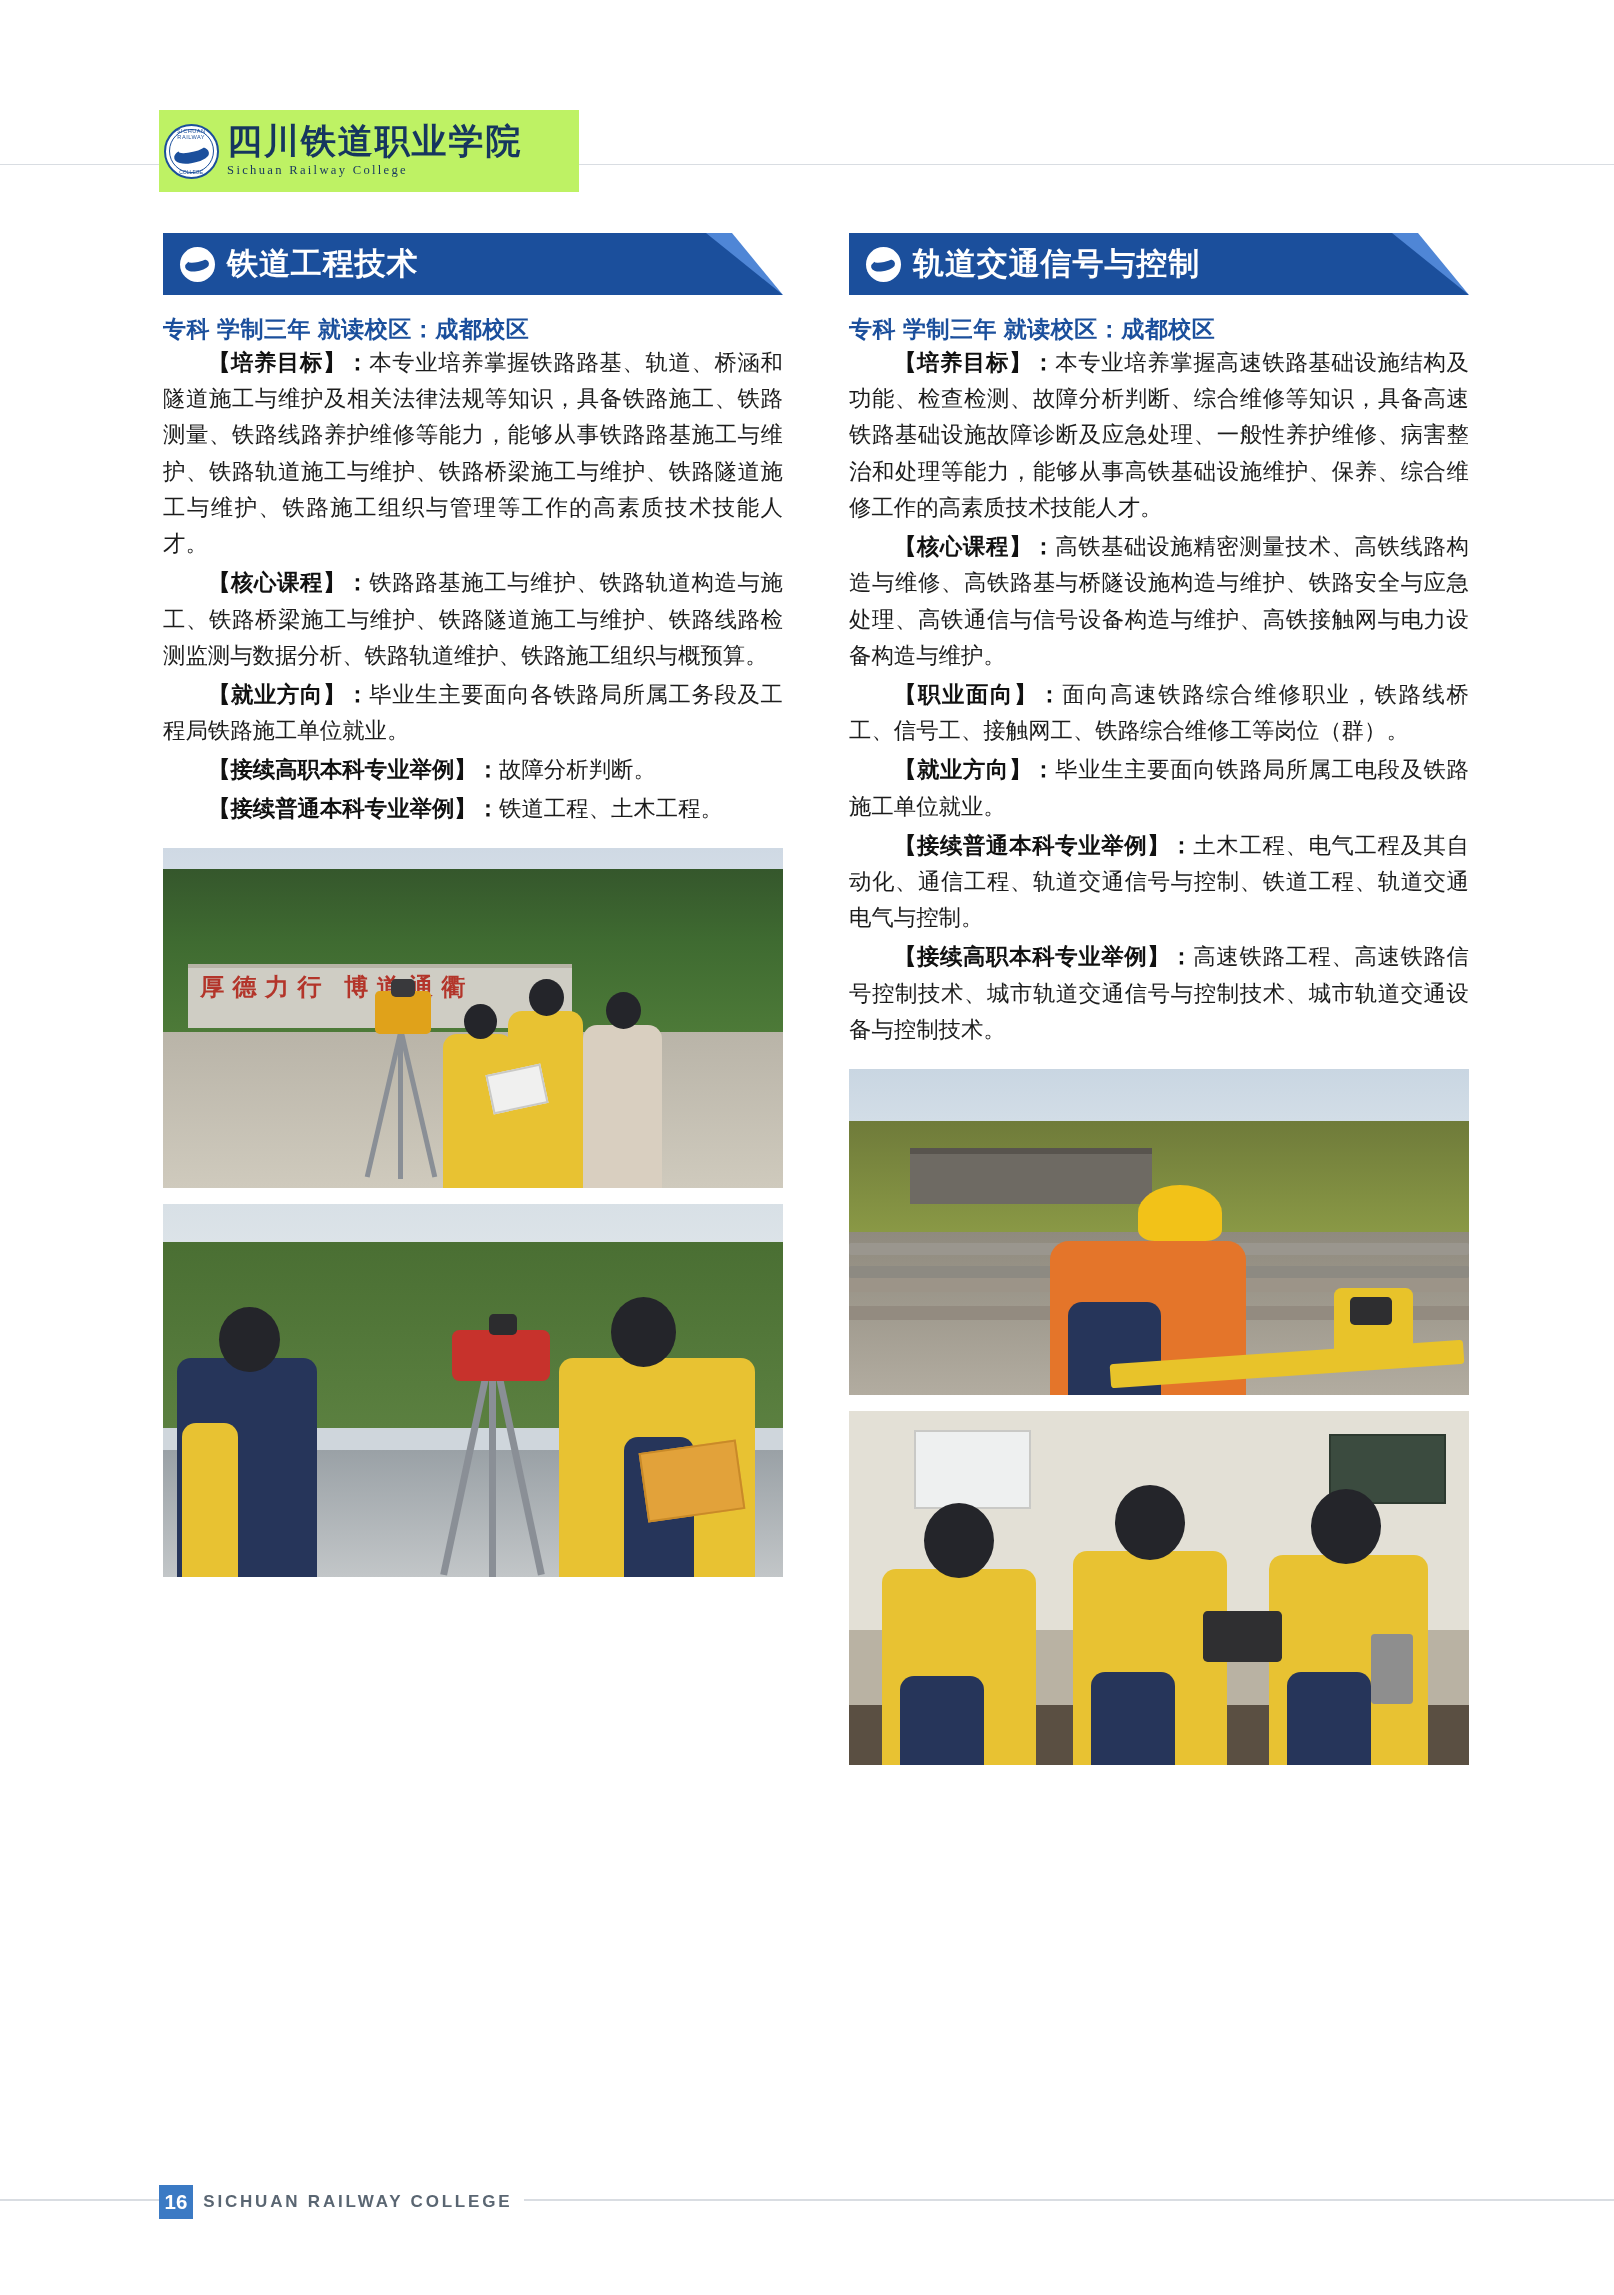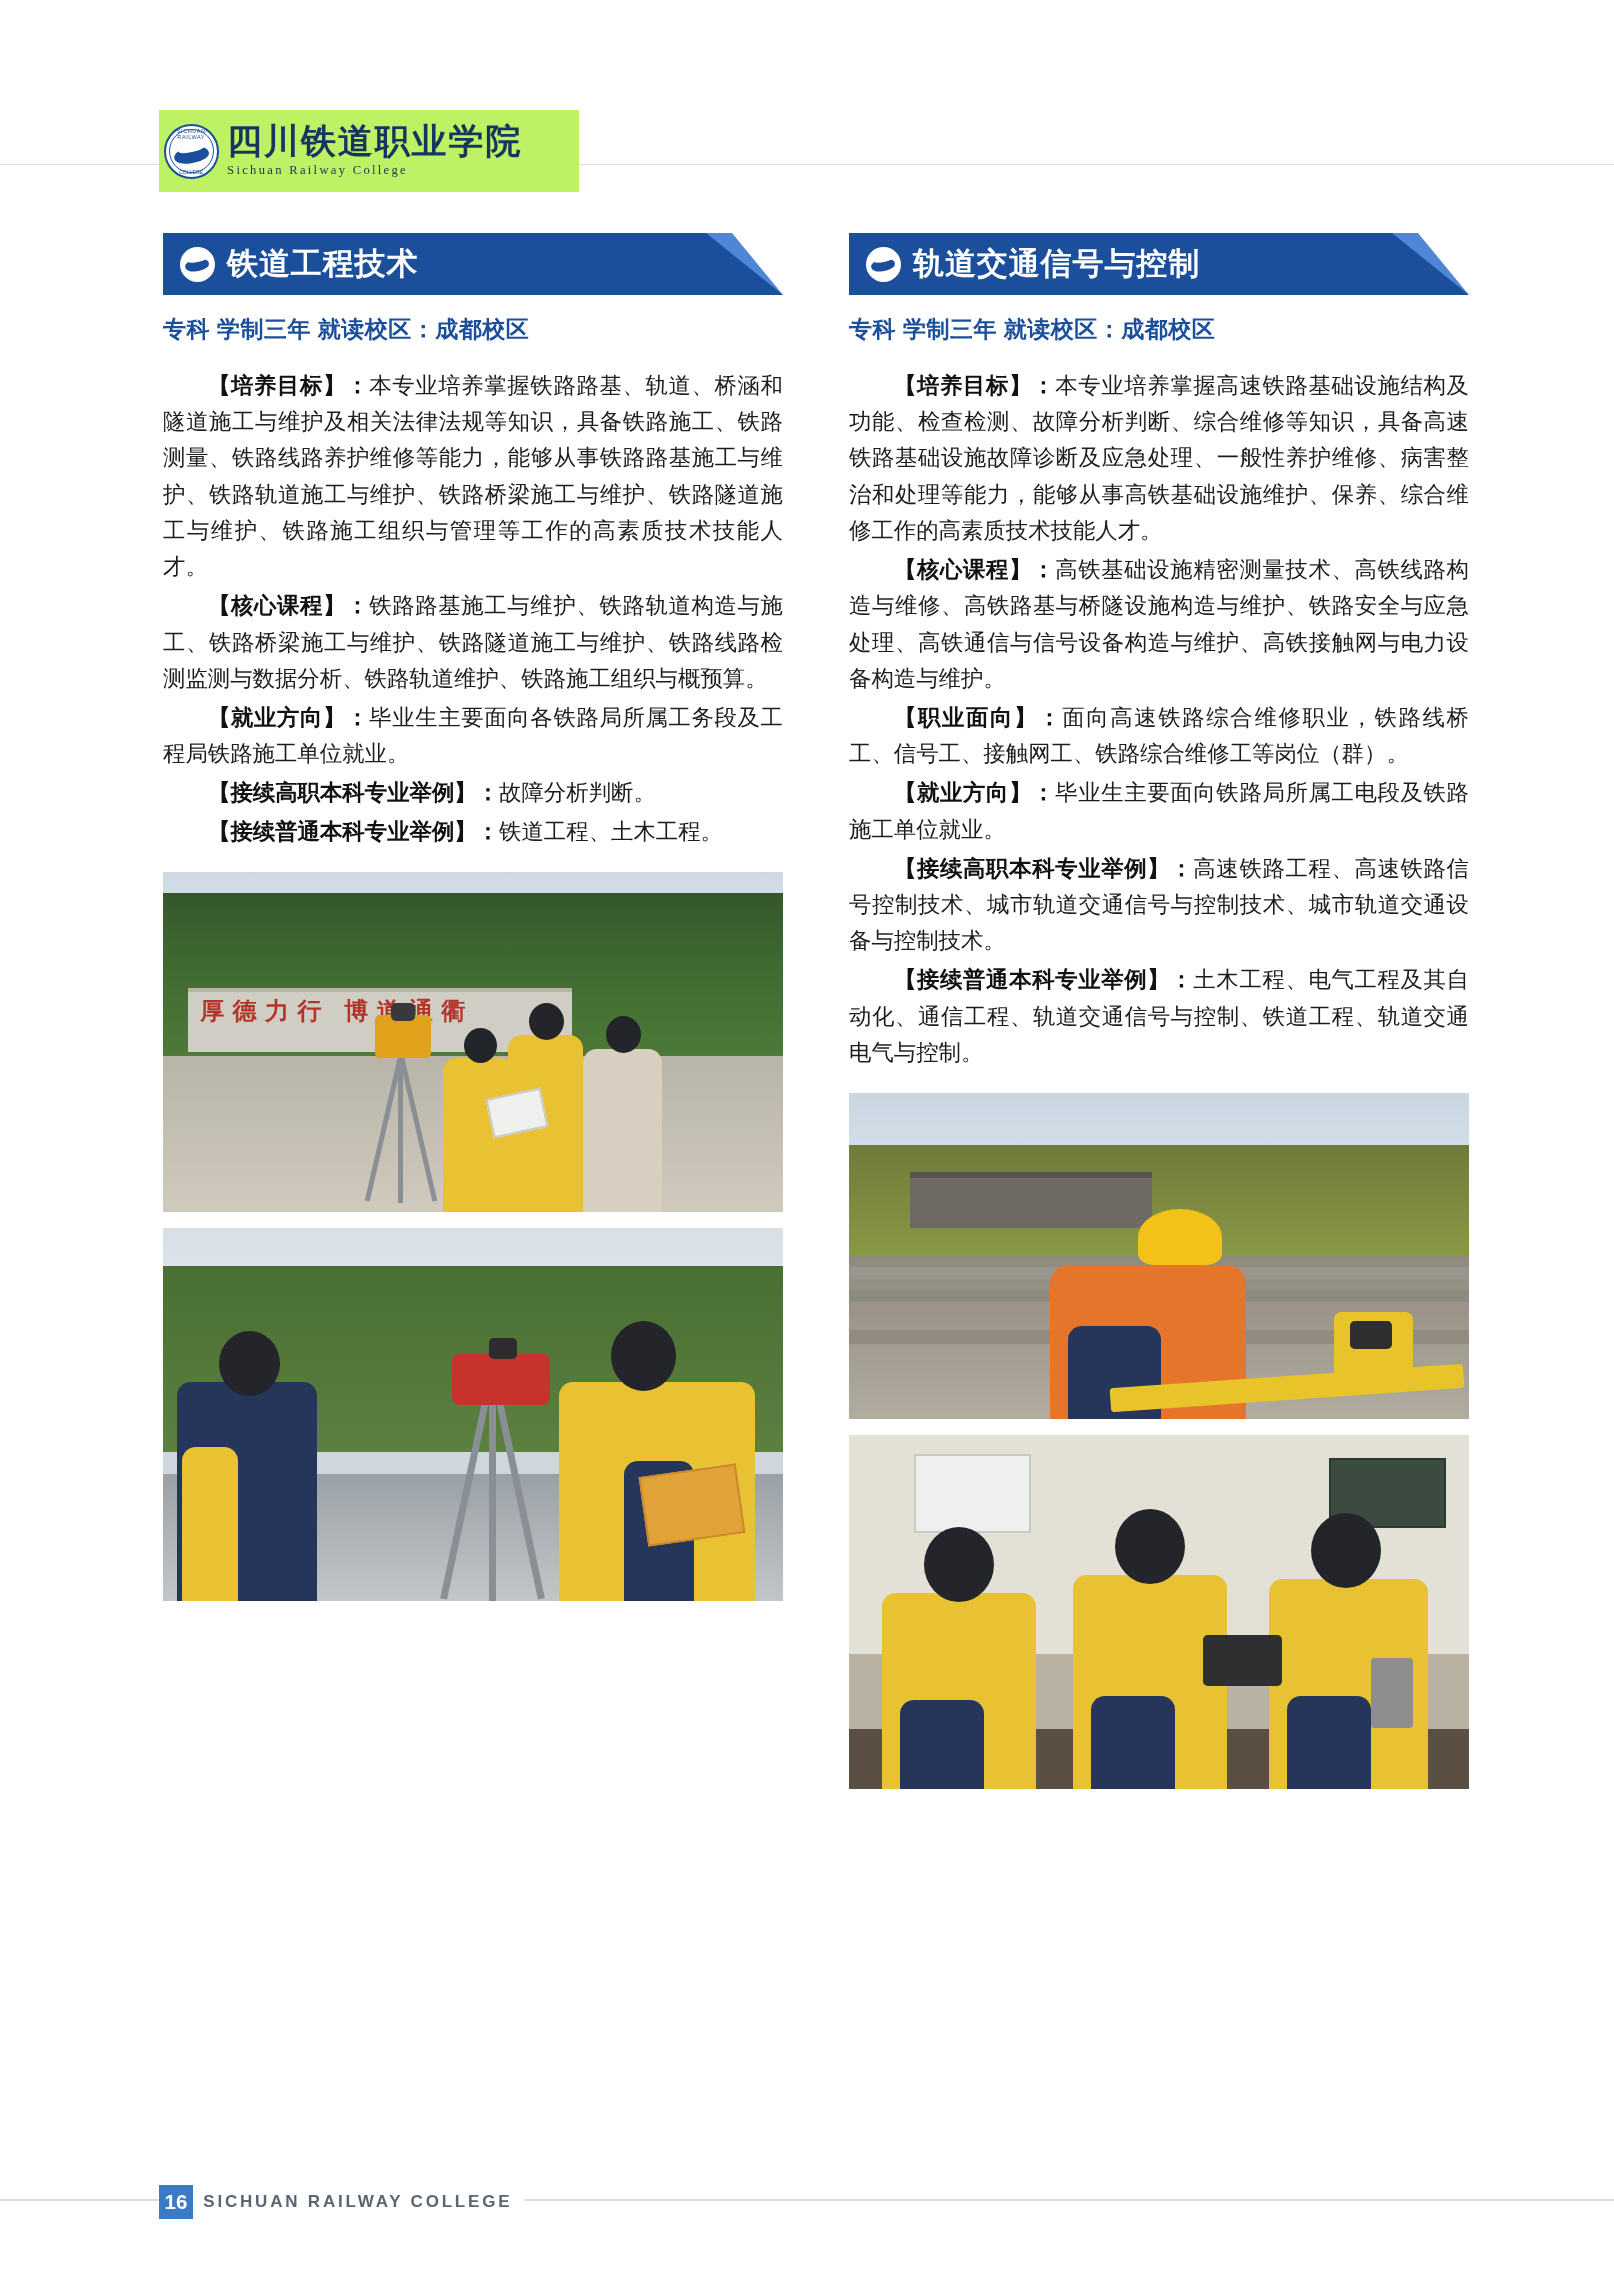--- a/index.html
+++ b/index.html
@@ -185,21 +185,21 @@
   
   .subtitle {
     margin-top: 18.7px;
     color: #1b4f9c;
     font-size: 23px;
     font-weight: bold;
     letter-spacing: 0.5px;
   }
 
   
-  .body-block { margin-top: 24px; font-family: Liberation Mono, monospace; }
+  .body-block { margin-top: 0; }
   .para {
     font-size: 22.4px;
     line-height: 1.62;
     color: #1c1c1c;
     text-align: justify;
     text-indent: 45px;
     margin: 0 0 2.8px 0;
     letter-spacing: 0px;
   }
   .para b { font-weight: bold; color: #111111; }
@@ -427,22 +427,22 @@
         <div class="title-text">轨道交通信号与控制</div>
       </div>
 
       <div class="subtitle">专科  学制三年  就读校区：成都校区</div>
 
       <div class="body-block">
         <p class="para"><b>【培养目标】：</b><span>本专业培养掌握高速铁路基础设施结构及功能、检查检测、故障分析判断、综合维修等知识，具备高速铁路基础设施故障诊断及应急处理、一般性养护维修、病害整治和处理等能力，能够从事高铁基础设施维护、保养、综合维修工作的高素质技术技能人才。</span></p>
         <p class="para"><b>【核心课程】：</b><span>高铁基础设施精密测量技术、高铁线路构造与维修、高铁路基与桥隧设施构造与维护、铁路安全与应急处理、高铁通信与信号设备构造与维护、高铁接触网与电力设备构造与维护。</span></p>
         <p class="para"><b>【职业面向】：</b><span>面向高速铁路综合维修职业，铁路线桥工、信号工、接触网工、铁路综合维修工等岗位（群）。</span></p>
         <p class="para"><b>【就业方向】：</b><span>毕业生主要面向铁路局所属工电段及铁路施工单位就业。</span></p>
+        <p class="para"><b>【接续普通本科专业举例】：</b><span>土木工程、电气工程及其自动化、通信工程、轨道交通信号与控制、铁道工程、轨道交通电气与控制。</span></p>
         <p class="para"><b>【接续高职本科专业举例】：</b><span>高速铁路工程、高速铁路信号控制技术、城市轨道交通信号与控制技术、城市轨道交通设备与控制技术。</span></p>
-        <p class="para"><b>【接续普通本科专业举例】：</b><span>土木工程、电气工程及其自动化、通信工程、轨道交通信号与控制、铁道工程、轨道交通电气与控制。</span></p>
       </div>
 
       <div class="photos">
 
         <div class="photo ph3">
           <div class="sky" style="height:52%; background:linear-gradient(#c9d6e2,#e7edf1);"></div>
           <div class="trees" style="top:16%; height:36%; background:linear-gradient(180deg,#6f7b3a,#8b9a46);"></div>
           <div class="ground" style="height:50%; background:linear-gradient(#8f8a7e,#b2aca0);"></div>
 
           <div class="girder" style="left:61px; top:79px; width:242px; height:56px;"></div>

